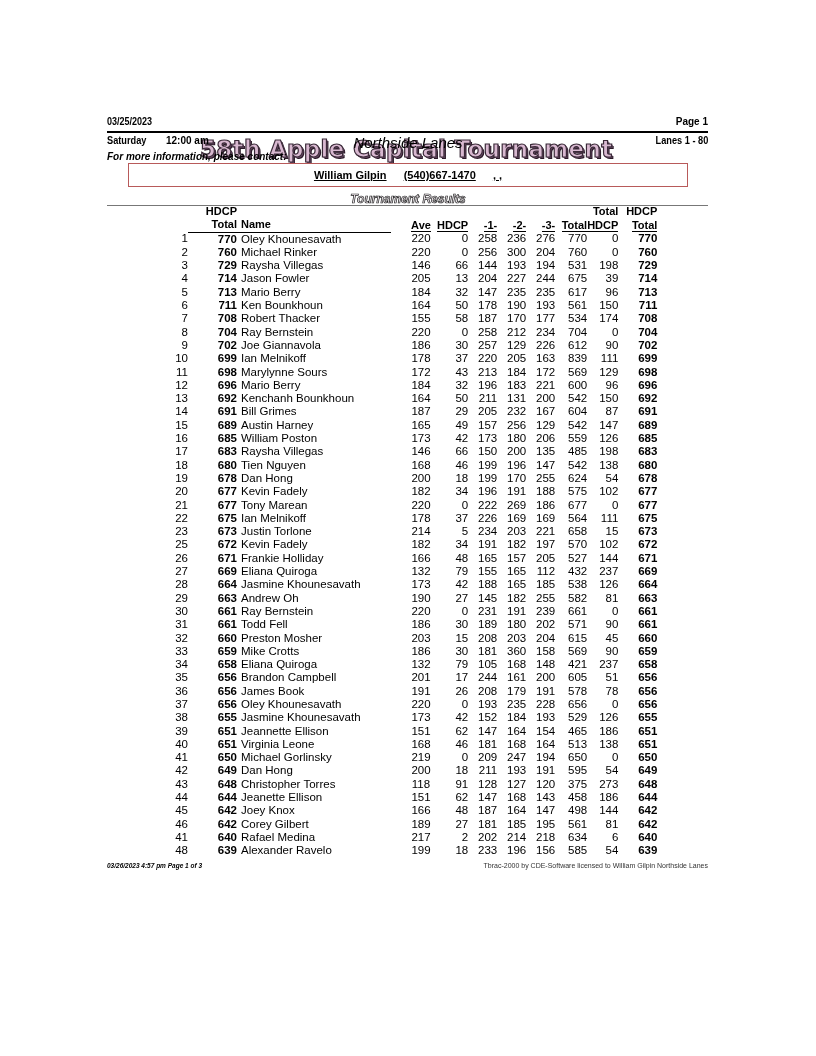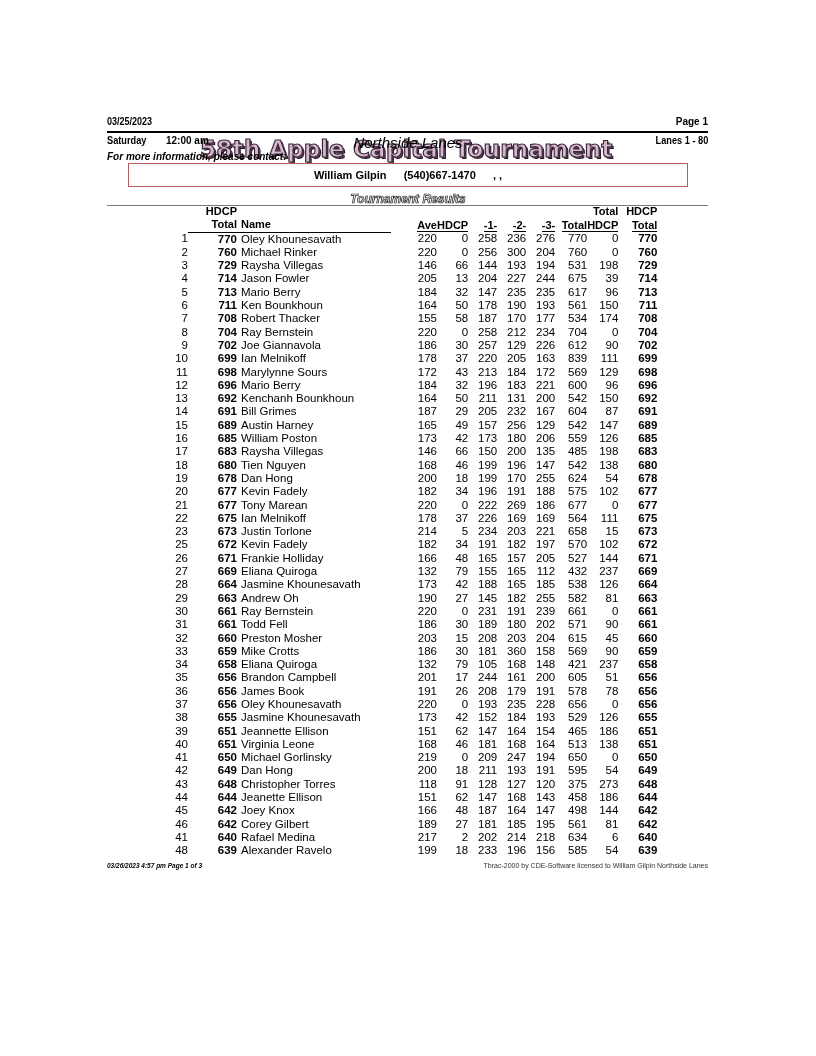--- a/index.html
+++ b/index.html
@@ -9,31 +9,31 @@
   .title { left:200px; width:418px; top:104px; text-align:left; font-family:"DejaVu Sans", sans-serif; font-weight:bold; font-size:23px; letter-spacing:0.3px;
            color:#d8b8d0; -webkit-text-stroke:1.2px #3a2a38; text-shadow:1px 1px 0 #6a4a66, 2px 2px 0 #2a1a28;margin-top:32px; }
   .page-lbl { right:108px; top:116px; font-size:10px; font-weight:bold; }
   .rule-top { left:107px; top:131px; width:601px; height:2px; background:#000; }
   .day { left:107px; top:135px; font-size:10px; font-weight:bold; transform:scaleX(0.92); transform-origin:left; }
   .time { left:166px; top:135px; font-size:10px; font-weight:bold; }
   .venue { left:300px; width:216px; top:134px; text-align:center; font-size:15px; font-weight:normal; font-style:italic; }
   .lanes { right:108px; top:135px; font-size:10px; font-weight:bold; transform:scaleX(0.92); transform-origin:right; }
   .contact-lbl { left:107px; top:151px; font-size:10px; font-weight:bold; font-style:italic; }
   .contact-box { left:128px; top:163px; width:560px; height:24px; border:1px solid #b85a5a; box-sizing:border-box; text-align:center; line-height:22px; font-size:11px; font-weight:bold; }
-  .contact-box span { margin:8px 7px; }
+  .contact-box span { margin:8px 7px;text-decoration:underline; }
   .results-lbl { left:300px; width:216px; top:192px; text-align:center; font-size:12px; font-weight:bold; font-style:italic; color:#f0e8ee; -webkit-text-stroke:0.7px #222; }
   .rule-mid { left:107px; top:205px; width:601px; height:1px; background:#777; }
 
   table.res { position:absolute; left:160px; top:205px; border-collapse:collapse; font-size:11.5px; }
   table.res td, table.res th { padding:0; height:13.3px; line-height:13.3px; white-space:nowrap; font-weight:normal; }
   table.res th { font-weight:bold; vertical-align:bottom; font-size:11px; }
   .c-rank { width:28px; text-align:right; padding-right:0; }
   .c-ht { width:49px; text-align:right; font-weight:bold !important; }
   .c-name { width:150px; text-align:left; padding-left:4px !important; }
-  .c-ave { width:32px; text-align:right; }
+  .c-ave { width:32px; text-align:center; }
   .c-hd { width:25px; text-align:right; }
   .c-g { width:29px; text-align:right; }
   .c-tot { width:32px; text-align:right; }
   .c-th { width:29px; text-align:right; }
   .c-ft { width:39px; text-align:right; font-weight:bold !important; }
   th.u span { border-bottom:1px solid #000; }
   th.uline { border-bottom:1px solid #000; }
 
   .footer-left { left:107px; top:862px; font-size:6.5px; font-weight:bold; font-style:italic; }
   .footer-right { right:108px; top:862px; font-size:7px; color:#333; }

